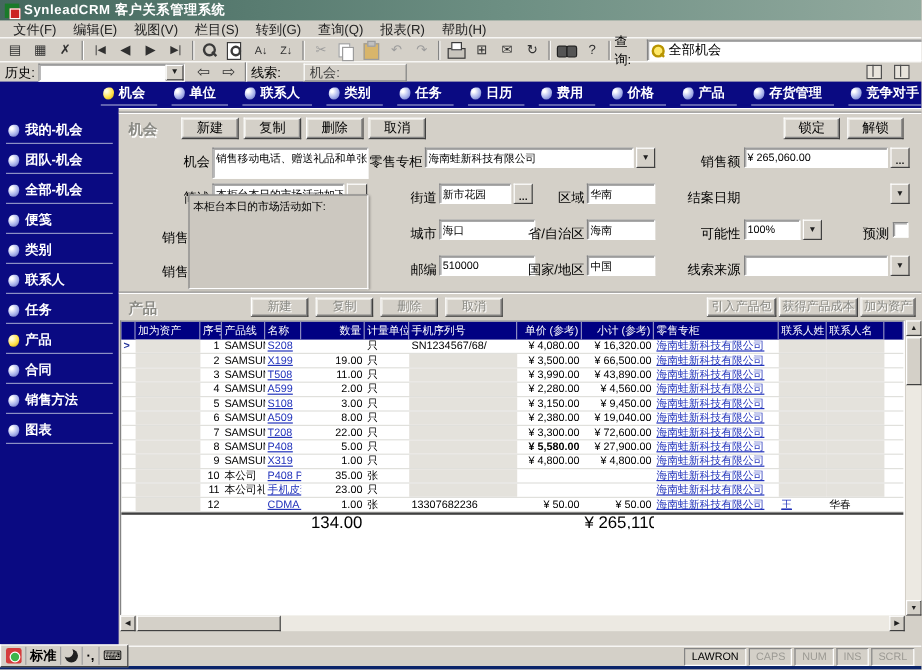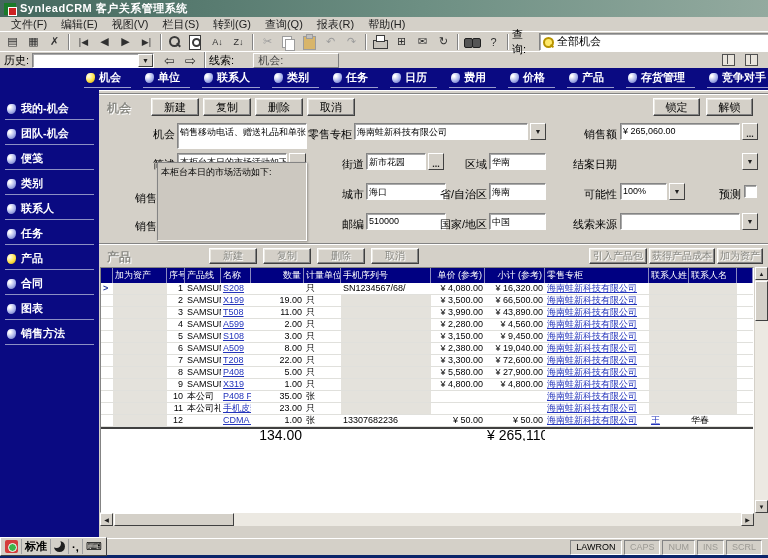--- a/index.html
+++ b/index.html
@@ -242,20 +242,24 @@
       <div class="side-item">
         <span class="crescent"></span>
         <span>我的-机会</span>
       </div>
       <div class="side-item">
         <span class="crescent"></span>
         <span>团队-机会</span>
       </div>
       <div class="side-item">
         <span class="crescent"></span>
+        <span>全部-机会</span>
+      </div>
+      <div class="side-item">
+        <span class="crescent"></span>
         <span>便笺</span>
       </div>
       <div class="side-item">
         <span class="crescent"></span>
         <span>类别</span>
       </div>
       <div class="side-item">
         <span class="crescent"></span>
         <span>联系人</span>
       </div>
@@ -266,25 +270,25 @@
       <div class="side-item active">
         <span class="crescent"></span>
         <span>产品</span>
       </div>
       <div class="side-item">
         <span class="crescent"></span>
         <span>合同</span>
       </div>
       <div class="side-item">
         <span class="crescent"></span>
+        <span>销售方法</span>
+      </div>
+      <div class="side-item">
+        <span class="crescent"></span>
         <span>图表</span>
-      </div>
-      <div class="side-item">
-        <span class="crescent"></span>
-        <span>销售方法</span>
       </div>
     </div>
 
   <div class="main">
     <div class="hr-line" style="top:2px"></div>
 
     <div class="section-title" style="left:8px;top:9px">机会</div>
     <div class="btn3d" style="left:52px;top:7px;width:48px">新建</div>
     <div class="btn3d" style="left:104px;top:7px;width:48px">复制</div>
     <div class="btn3d" style="left:156px;top:7px;width:48px">删除</div>
@@ -487,21 +491,21 @@
           </div>
           <div class="grow">
             <span class="cell cell-marker" style="width: 12px;"></span>
             <span class="cell cell-asset muted" style="width: 54px;"></span>
             <span class="cell cell-no r" style="width: 18px;">8</span>
             <span class="cell cell-line" style="width: 36px;">SAMSUNG</span>
             <span class="cell cell-name link" style="width: 30px;">P408</span>
             <span class="cell cell-qty r" style="width: 53px;">5.00</span>
             <span class="cell cell-unit" style="width: 37px;">只</span>
             <span class="cell cell-serial muted" style="width: 90px;"></span>
-            <span class="cell cell-price r" style="width: 54px;">¥ 5,580.00</span>
+            <span class="cell cell-price r" style="width: 54px; font-weight: bold;">¥ 5,580.00</span>
             <span class="cell cell-subtotal r" style="width: 60px;">¥ 27,900.00</span>
             <span class="cell cell-counter link" style="width: 104px;">海南蛙新科技有限公司</span>
             <span class="cell cell-last muted" style="width: 40px;"></span>
             <span class="cell cell-first muted" style="width: 48px;"></span>
             <span class="cell cell-fill" style="width: 16px;"></span>
           </div>
           <div class="grow">
             <span class="cell cell-marker" style="width: 12px;"></span>
             <span class="cell cell-asset muted" style="width: 54px;"></span>
             <span class="cell cell-no r" style="width: 18px;">9</span>

